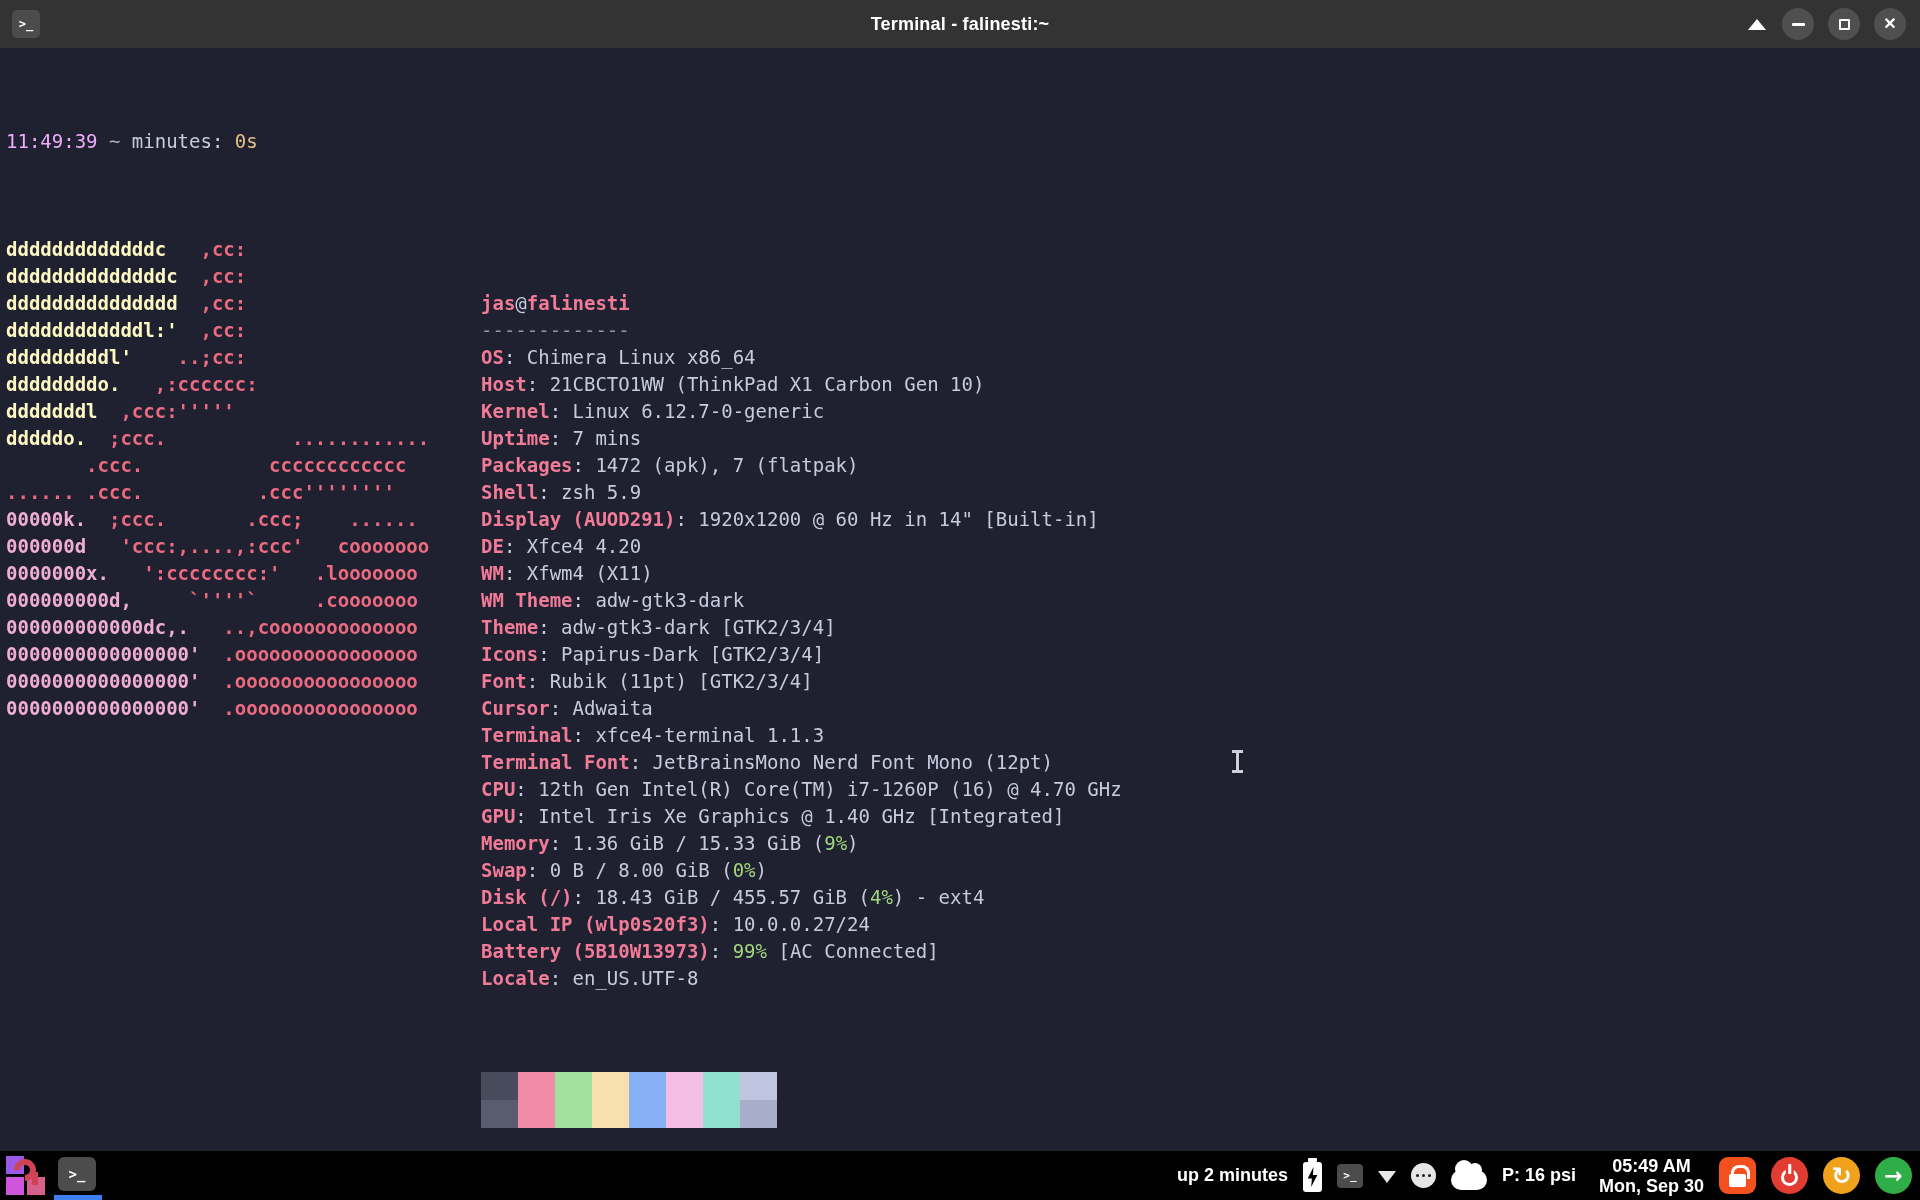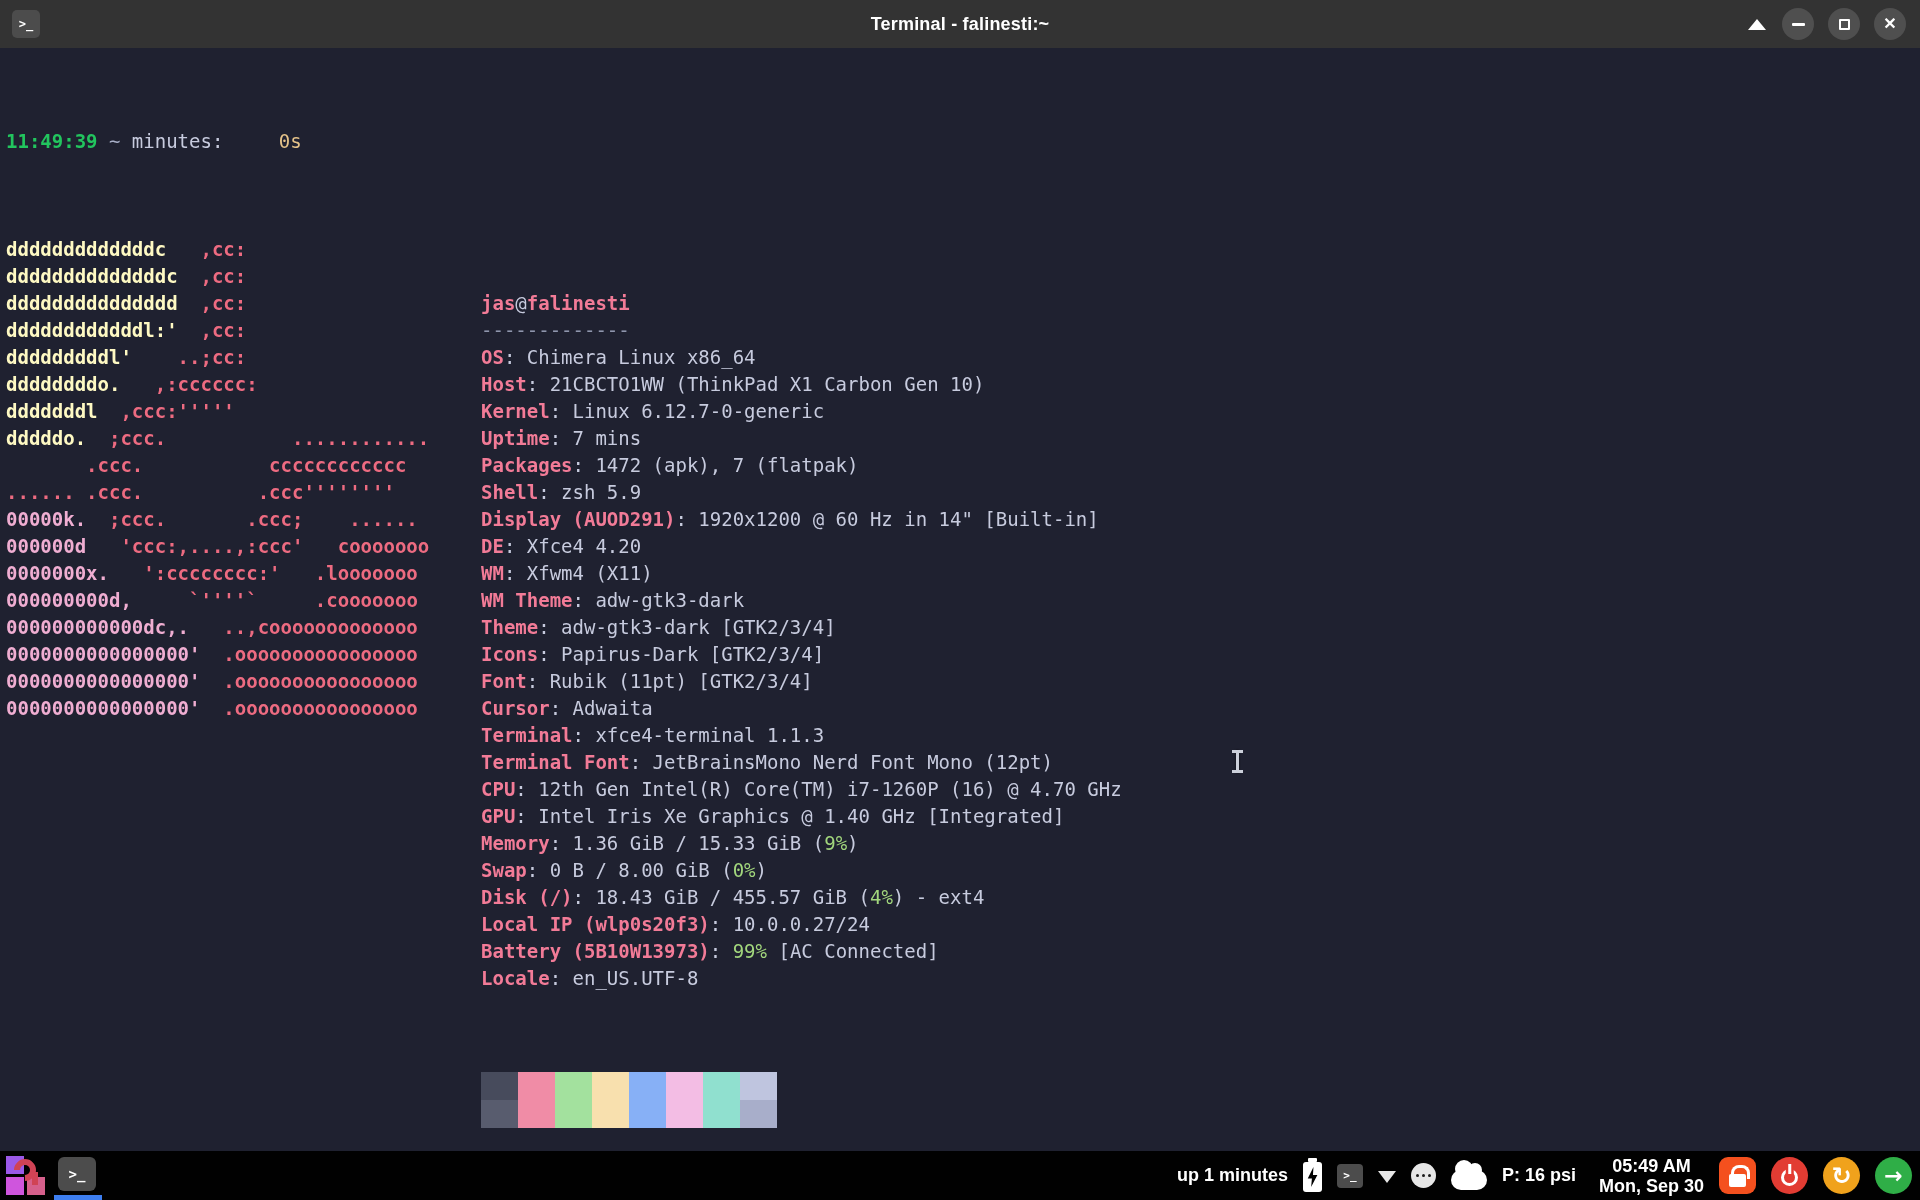--- a/index.html
+++ b/index.html
@@ -23,24 +23,24 @@
   .glyph-min { width:13px; height:3px; background:#fff; border-radius:1px; }
   .glyph-max { width:11px; height:11px; border:2.5px solid #fff; border-radius:1px; }
   .glyph-close { font-size:16px; font-weight:bold; line-height:1; }
 
   
   .term { position:absolute; top:48px; left:0; right:0; bottom:49px; background:#1f2130;
           font-family:"DejaVu Sans Mono", monospace; font-size:19px; line-height:27px;
           padding:26px 0 0 6px; white-space:pre; }
   .term div.tline { height:27px; }
 
-  .c-t { color:#22c55e; font-weight:bold; }      
+  .c-t { color:#f0abfc; font-weight:normal; }      
   .c-d { color:#a9b0c8; }                        
   .c-w { color:#c7cbde; }                        
-  .c-y { color:#e4c289;margin-left:44px; }                        
+  .c-y { color:#e4c289; }                        
   .c-u { color:#f27b97; }                        
   .c-h { color:#bdc3ee; }                        
   .c-a { color:#72d6b8; }                        
   .c-g { color:#a2d77d; }                        
   .c-k { color:#f27b97; font-weight:bold; }      
   .c-v { color:#c7cbde; }                        
   .c-sep { color:#8f96ad; }                      
   .c-ab { color:#fef9c3; font-weight:bold; }     
   .c-ar { color:#ed6b81; font-weight:bold; }     
   .c-ap { color:#f0aed2; font-weight:bold; }
@@ -166,21 +166,21 @@
       <span class="hook"></span>
         <span class="stem"></span>
     </div>
     <div class="task-btn">
       <div class="term-ico">&gt;_</div>
       <div class="active-bar"></div>
     </div>
   </div>
 
   <div class="tb-right">
-    <span class="tb-text">up 1 minutes</span>
+    <span class="tb-text">up 2 minutes</span>
     <div class="battery">
         <div class="bolt"></div>
       </div>
     <div class="tray-term">&gt;_</div>
     <div class="chevron"></div>
     <div class="dots">
         <i></i>
         <i></i>
         <i></i>
       </div>

